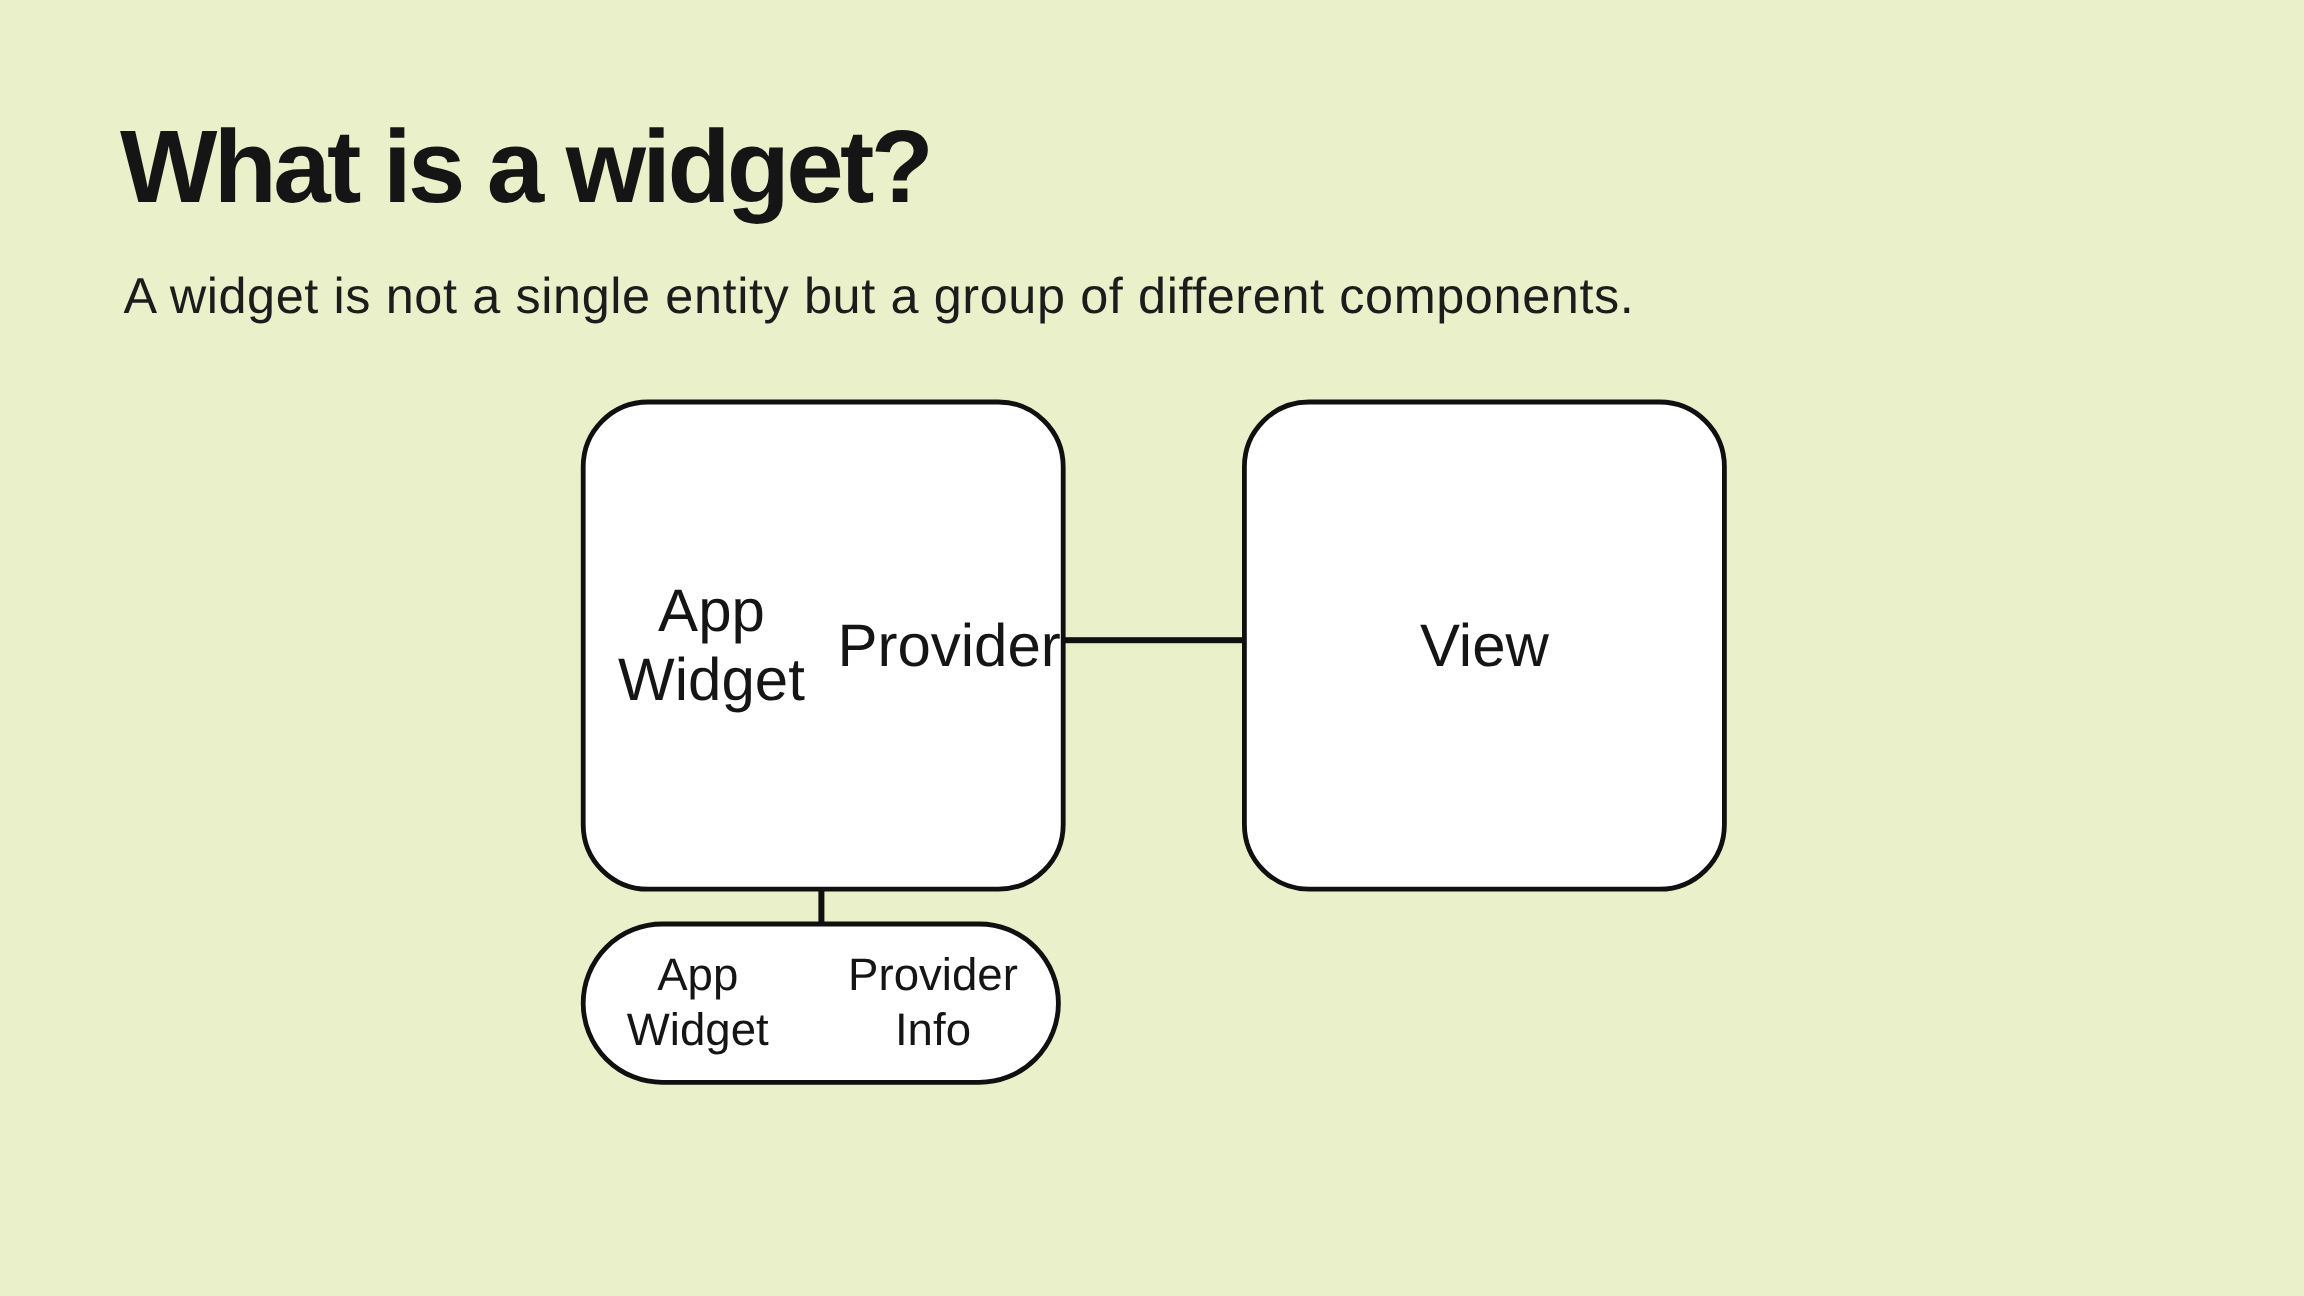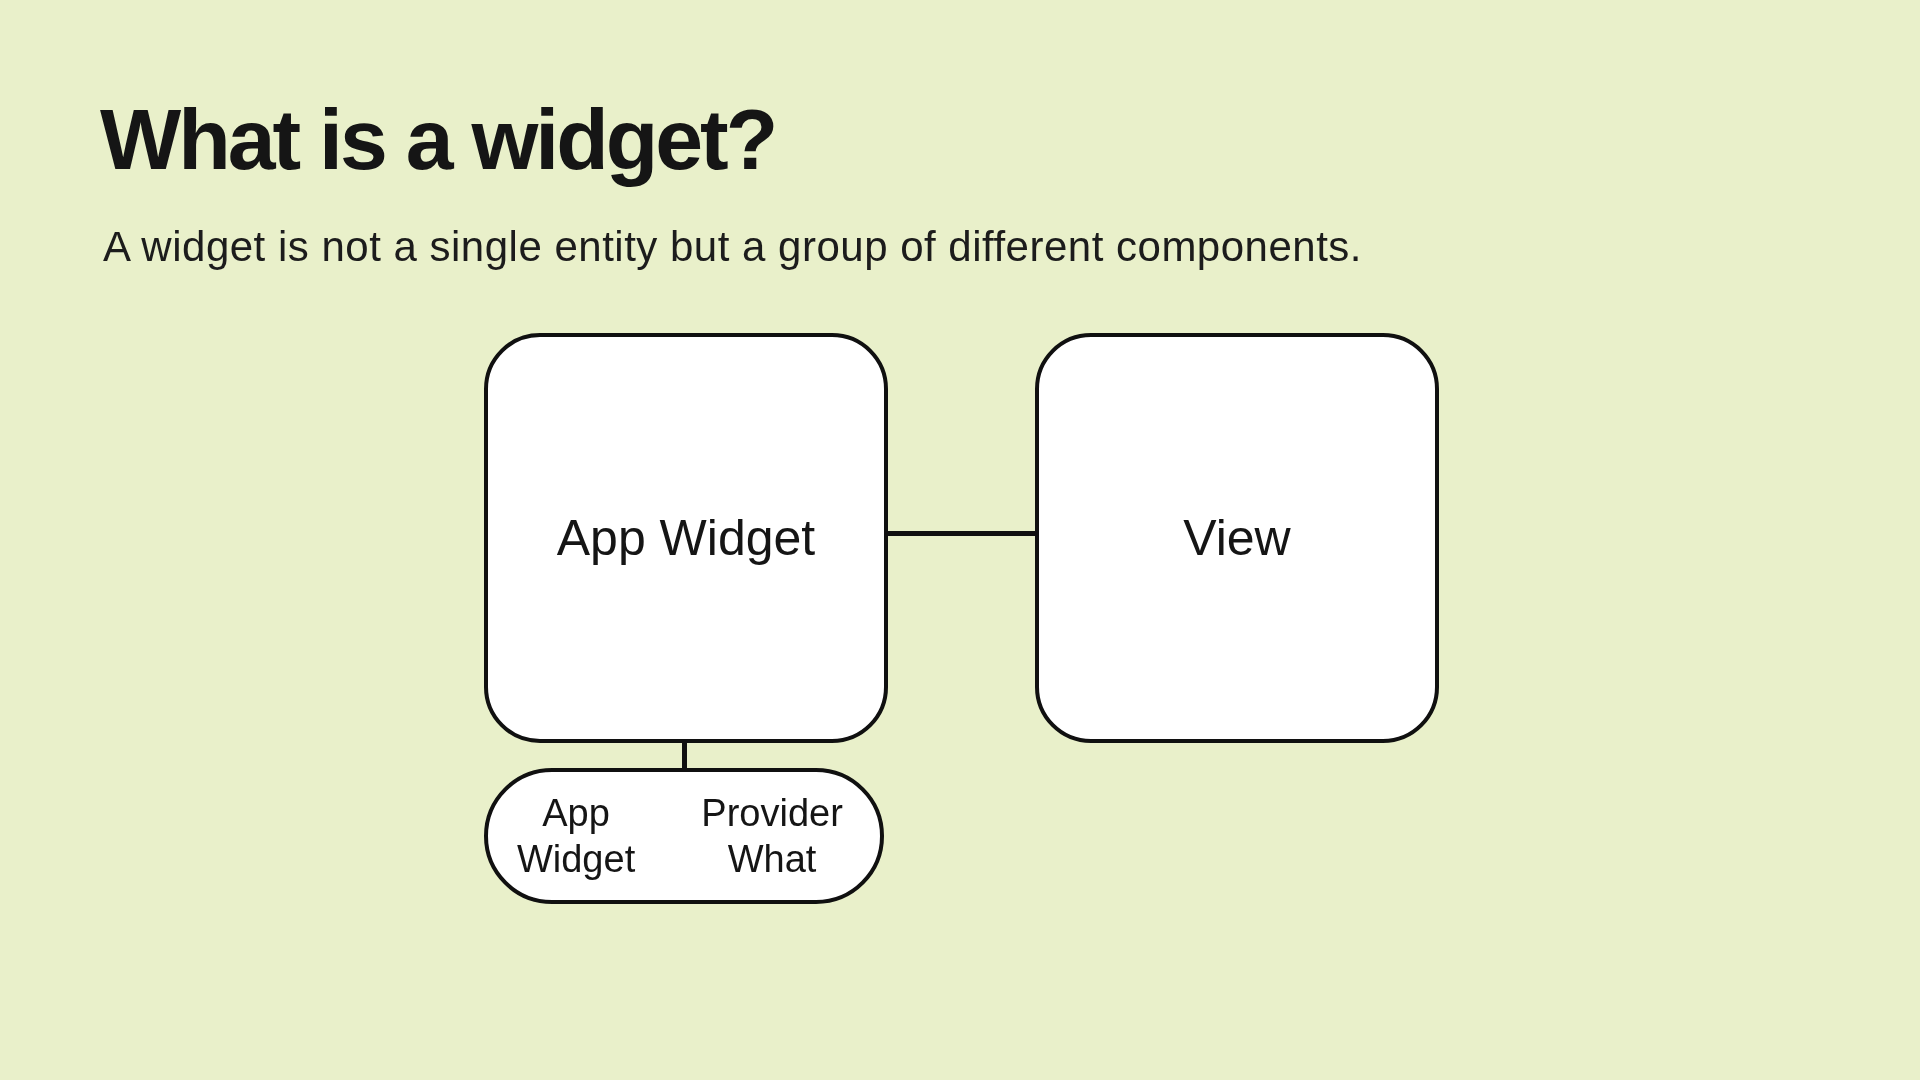--- a/index.html
+++ b/index.html
@@ -106,25 +106,26 @@
   <p class="slide-subtitle">A widget is not a single entity but a group of different components.</p>
 
   <div class="diagram">
 
     <div class="connector connector-h"></div>
 
     <div class="connector connector-v"></div>
 
     <div class="node node-large node-provider">
       <span>App Widget</span>
+      <span>Provider</span>
     </div>
 
     <div class="node node-large node-view-layout">
       <span>View</span>
     </div>
 
     <div class="node node-pill">
       <span>App Widget</span>
-      <span>Provider What</span>
+      <span>Provider Info</span>
     </div>
 
   </div>
 </div>
 
 </body></html>

